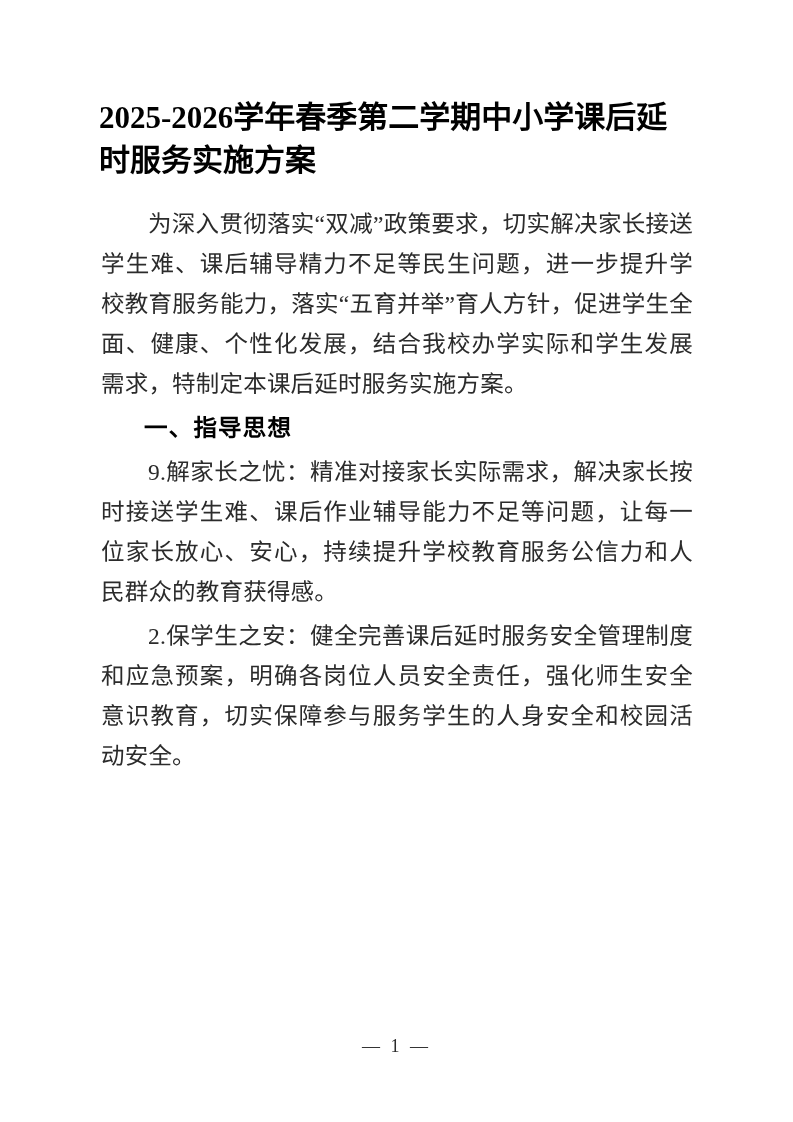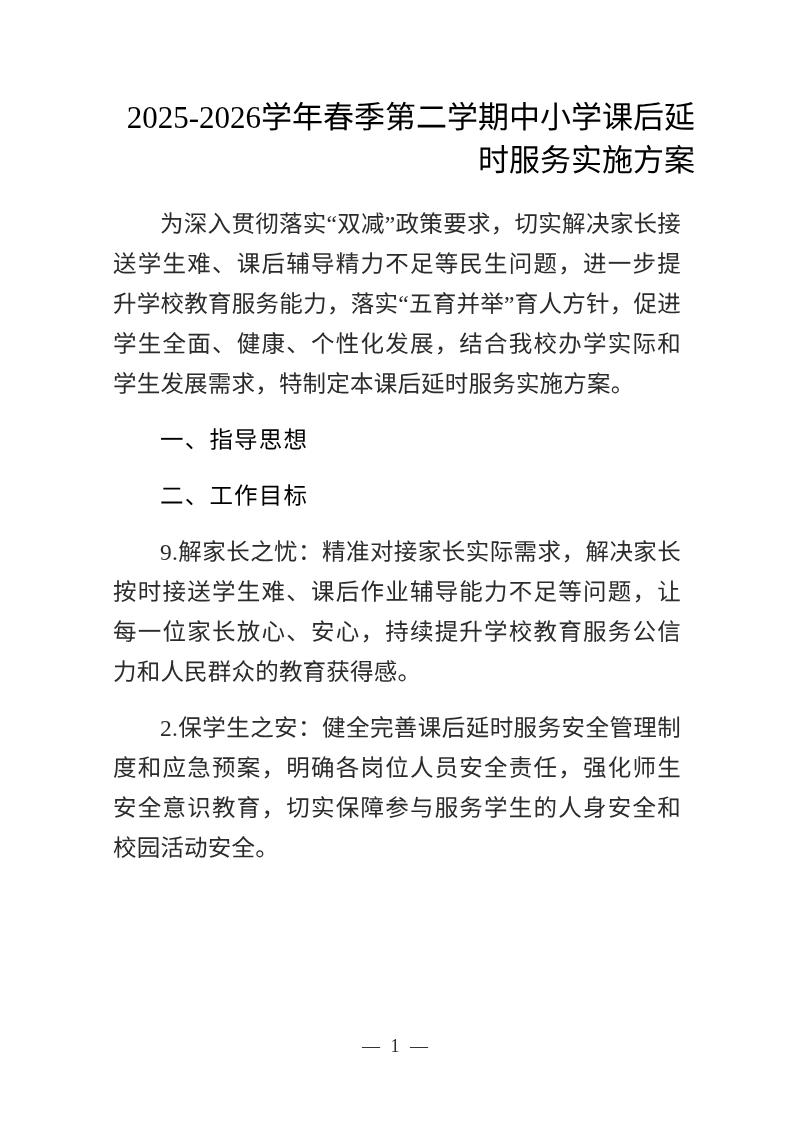--- a/index.html
+++ b/index.html
@@ -30,54 +30,54 @@
   
   .content {
     position: absolute;
     left: 97px;
     top: 96px;
     width: 600px;
   }
 
   
   .doc-title {
-    text-align: right;
+    text-align: left;
     font-family: "Liberation Serif", "DejaVu Serif", serif;
-    font-weight: 400;
+    font-weight: 700;
     font-size: 31px;
     line-height: 43px;
     letter-spacing: 0px;
     color: #000000;
     margin: 0 0 22px 0;
     padding: 0 2px;
     word-break: break-all;
   }
 
   
   .para {
     font-family: "Liberation Serif", "DejaVu Serif", serif;
     font-size: 23.5px;
     line-height: 40px;
     text-align: justify;
     text-align-last: left;
     text-justify: inter-ideograph;
-    margin: 16px;
+    margin: 4px;
     text-indent: 47px;
     color: #2b2b2b;
     word-break: break-all;
     letter-spacing: 0.2px;
   }
 
   
   .heading {
     font-family: "Liberation Sans", "DejaVu Sans", sans-serif;
     font-size: 23.5px;
     line-height: 40px;
-    font-weight: 400;
-    margin: 16px;
+    font-weight: 700;
+    margin: 0;
     text-indent: 47px;
     color: #000000;
     letter-spacing: 1.2px;
     word-break: break-all;
   }
 
   
   .page-footer {
     position: absolute;
     left: 0;
@@ -97,21 +97,20 @@
 
   <div class="content">
 
     <h1 class="doc-title">2025-2026学年春季第二学期中小学课后延时服务实施方案</h1>
 
     <p class="para">为深入贯彻落实“双减”政策要求，切实解决家长接送学生难、课后辅导精力不足等民生问题，进一步提升学校教育服务能力，落实“五育并举”育人方针，促进学生全面、健康、个性化发展，结合我校办学实际和学生发展需求，特制定本课后延时服务实施方案。</p>
 
     <h2 class="heading">一、指导思想</h2>
 
 
-    <h2 class="heading">二、工作目标</h2>
 
     <p class="para">9.解家长之忧：精准对接家长实际需求，解决家长按时接送学生难、课后作业辅导能力不足等问题，让每一位家长放心、安心，持续提升学校教育服务公信力和人民群众的教育获得感。</p>
 
     <p class="para">2.保学生之安：健全完善课后延时服务安全管理制度和应急预案，明确各岗位人员安全责任，强化师生安全意识教育，切实保障参与服务学生的人身安全和校园活动安全。</p>
 
   </div>
 
   <div class="page-footer">— 1 —</div>
 
 </div>

